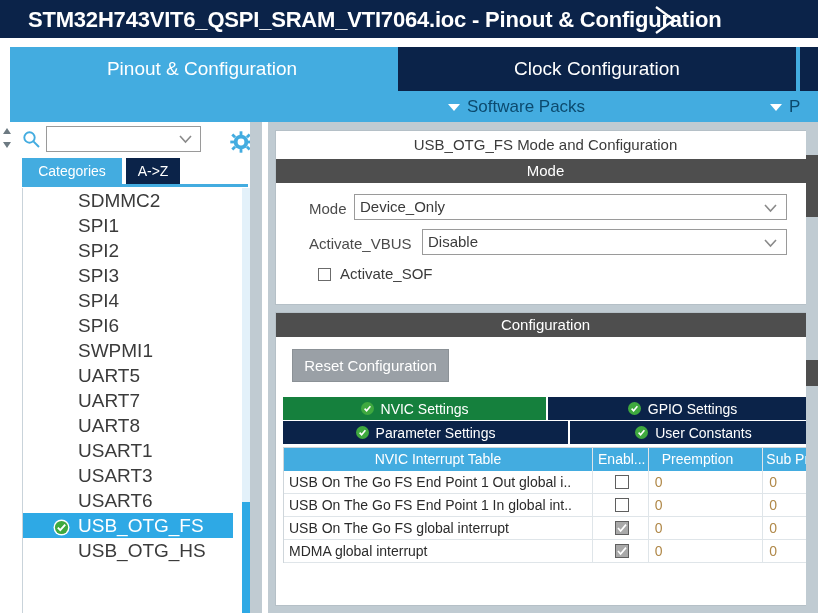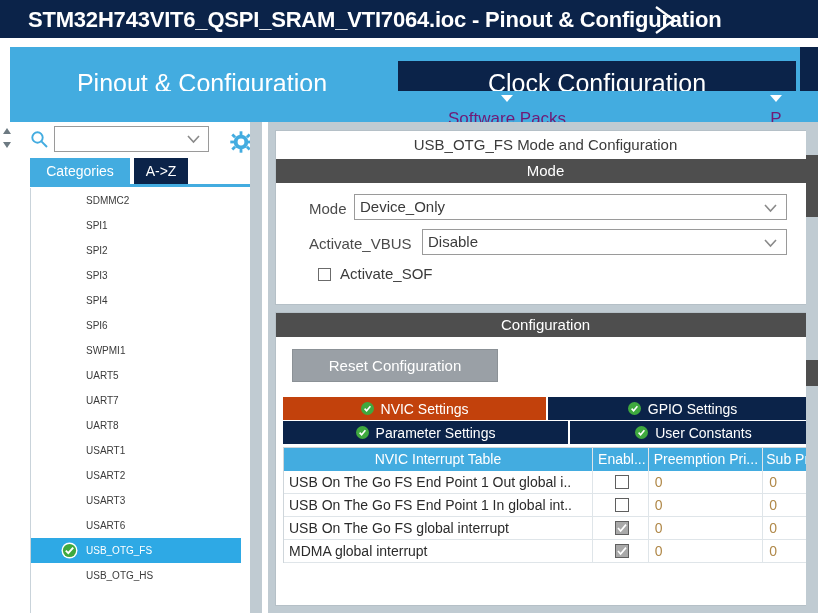--- a/index.html
+++ b/index.html
@@ -21,48 +21,48 @@
   }
   #titlebar .chev{
     position:absolute;left:648px;top:2px;width:34px;height:36px;
   }
   
   #tabstrip{
     position:absolute;left:10px;top:47px;width:808px;height:75px;
     background:#43ace0;
   }
   .maintab{
-    position:absolute;top:14px;height:44px;
+    position:absolute;top:0;height:44px;
     display:flex;align-items:center;justify-content:center;
-    font-size:25px;color:#ffffff;
+    font-size:19px;color:#ffffff;
   }
   .maintab.active{background:#43ace0;}
   .maintab.inactive{background:#0b2349;}
   #tab-pinout{left:0;width:384px;}
   #tab-clock{left:388px;width:398px;}
   #tab-third{left:790px;width:28px;background:#0b2349;height:44px;position:absolute;top:0;}
   .subrow{
     position:absolute;left:0;top:44px;width:808px;height:31px;
     background:#43ace0;
   }
   .subitem{
     position:absolute;top:2px;height:27px;
     display:flex;align-items:center;gap:7px;
-    color:#701a75;font-size:17px;white-space:nowrap;flex-direction:column;
+    color:#0c4a6e;font-size:17px;white-space:nowrap;
   }
   #sub-software{left:438px;}
   #sub-pinout2{left:760px;}
   .caret{
     width:0;height:0;border-left:6px solid transparent;
     border-right:6px solid transparent;border-top:7px solid #ffffff;
     margin-top:2px;
   }
   
   #leftpanel{
-    position:absolute;left:12px;top:122px;width:262px;height:491px;
+    position:absolute;left:4px;top:122px;width:262px;height:491px;
     background:#ffffff;
   }
   #leftmargin{
     position:absolute;left:0;top:122px;width:10px;height:491px;
     background:#ffffff;
   }
   #searchrow{position:absolute;left:0;top:0;width:262px;height:35px;}
   #search-icon{position:absolute;left:18px;top:8px;}
   #search-box{
     position:absolute;left:42px;top:4px;width:155px;height:26px;
@@ -85,21 +85,21 @@
   #cat-underline{
     position:absolute;left:18px;top:62px;width:226px;height:3px;background:#43ace0;
   }
   #listwrap{
     position:absolute;left:18px;top:66px;width:226px;height:425px;
     background:#ffffff;border-left:1px solid #c9d3da;border-right:1px solid #c9d3da;
     overflow:hidden;
   }
   .listitem{
     position:relative;height:25px;line-height:25px;
-    padding-left:55px;font-size:10px;color:#3b3b3b;white-space:nowrap;
+    padding-left:55px;font-size:19px;color:#3b3b3b;white-space:nowrap;
     box-sizing:border-box;
   }
   .listitem.selected{
     background:#2ea9e5;color:#ffffff;width:210px;
   }
   .listitem .chk{
     position:absolute;left:30px;top:4px;width:17px;height:17px;
   }
   #list-scrollbar-track{
     position:absolute;left:238px;top:66px;width:11px;height:425px;background:#e3f1fa;
@@ -143,31 +143,31 @@
   .cb-box{
     position:absolute;width:13px;height:13px;border:1px solid #6b6b6b;background:#ffffff;
     box-sizing:border-box;
   }
   .cb-label{position:absolute;font-size:15px;color:#3b3b3b;}
   #config-card{
     position:absolute;left:7px;top:190px;width:541px;height:294px;
     background:#ffffff;border:1px solid #b5c0c7;box-sizing:border-box;
   }
   #reset-btn{
-    position:absolute;left:16px;top:36px;width:206px;height:33px;
+    position:absolute;left:16px;top:36px;width:157px;height:33px;
     background:#9aa0a6;border:1px solid #8b9196;box-sizing:border-box;
     display:flex;align-items:center;justify-content:center;
     color:#ffffff;font-size:15px;
   }
   .ctab{
     position:absolute;height:23px;
     display:flex;align-items:center;justify-content:center;gap:7px;
     font-size:14px;color:#ffffff;
   }
-  .ctab.active{background:#c2410c;}
+  .ctab.active{background:#15803d;}
   .ctab.inactive{background:#0b2349;}
   #ctab-nvic{left:7px;top:84px;width:263px;}
   #ctab-gpio{left:272px;top:84px;width:269px;}
   #ctab-param{left:7px;top:108px;width:285px;}
   #ctab-user{left:294px;top:108px;width:247px;}
   .grn{
     width:13px;height:13px;border-radius:50%;background:#3fa93f;
     display:inline-flex;align-items:center;justify-content:center;flex:none;
   }
   #nvic-table{
@@ -179,21 +179,21 @@
   .nr.body{border-bottom:1px solid #dfe5e9;background:#ffffff;}
   .c-name{width:315px;box-sizing:border-box;padding-left:5px;
     font-size:14px;line-height:23px;color:#2b2b2b;white-space:nowrap;overflow:hidden;}
   .nr.head .c-name{color:#ffffff;text-align:center;padding-left:0;}
   .c-en{width:57px;box-sizing:border-box;border-left:1px solid #dfe5e9;
     font-size:14px;line-height:23px;color:#ffffff;padding-left:3px;
     display:flex;align-items:center;justify-content:center;}
   .nr.body .c-en{border-left:1px solid #dfe5e9;}
   .c-pre{width:117px;box-sizing:border-box;border-left:1px solid #dfe5e9;
     font-size:14px;line-height:23px;color:#b08848;padding-left:6px;}
-  .nr.head .c-pre{color:#ffffff;padding-left:5px;}
+  .nr.head .c-pre{color:#ffffff;padding-left:13px;}
   .c-sub{width:62px;box-sizing:border-box;border-left:1px solid #dfe5e9;
     font-size:14px;line-height:23px;color:#b08848;padding-left:6px;overflow:hidden;white-space:nowrap;}
   .nr.head .c-sub{color:#ffffff;padding-left:3px;}
   .tcb{width:14px;height:14px;border:1px solid #5f5f5f;background:#ffffff;box-sizing:border-box;}
   .tcb.on{background:#a9a9a9;position:relative;}
   #right-scroll-strip{
     position:absolute;left:806px;top:122px;width:12px;height:491px;background:#c0cbd2;
   }
   .rs-arrow{position:absolute;left:3px;width:0;height:0;}
   #rs-up{top:128px;border-left:4px solid transparent;border-right:4px solid transparent;border-bottom:6px solid #6d7a82;}
@@ -268,21 +268,20 @@
       <div class="listitem"><span>SPI1</span></div>
       <div class="listitem"><span>SPI2</span></div>
       <div class="listitem"><span>SPI3</span></div>
       <div class="listitem"><span>SPI4</span></div>
       <div class="listitem"><span>SPI6</span></div>
       <div class="listitem"><span>SWPMI1</span></div>
       <div class="listitem"><span>UART5</span></div>
       <div class="listitem"><span>UART7</span></div>
       <div class="listitem"><span>UART8</span></div>
       <div class="listitem"><span>USART1</span></div>
-      <div class="listitem"><span>USART2</span></div>
       <div class="listitem"><span>USART3</span></div>
       <div class="listitem"><span>USART6</span></div>
       <div class="listitem selected"><span class="chk"><svg width="17" height="17" viewBox="0 0 17 17">
             <circle cx="8.5" cy="8.5" r="8" fill="#ffffff"></circle>
             <circle cx="8.5" cy="8.5" r="6.6" fill="#3fa93f"></circle>
             <polyline points="4.8,8.6 7.3,11.2 12.2,5.6" fill="none" stroke="#ffffff" stroke-width="1.9"></polyline>
           </svg></span><span>USB_OTG_FS</span></div>
       <div class="listitem"><span>USB_OTG_HS</span></div>
     </div>
   <div id="list-scrollbar-track"></div>

